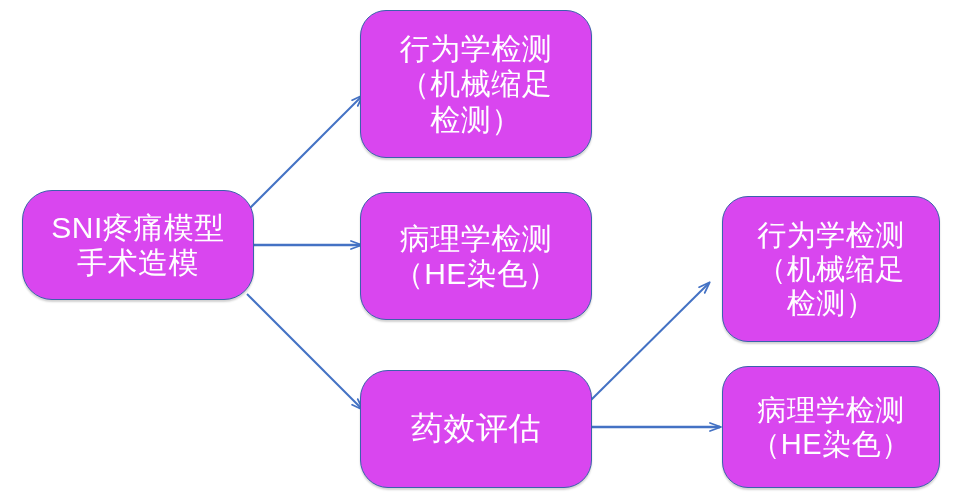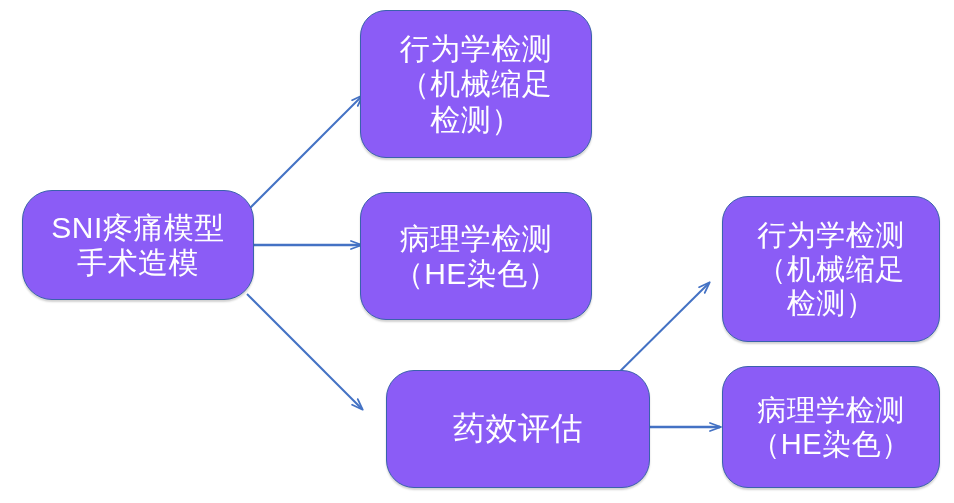--- a/index.html
+++ b/index.html
@@ -12,21 +12,21 @@
     position: relative;
     width: 954px;
     height: 503px;
     background: #ffffff;
     overflow: hidden;
     font-family: "Liberation Sans", "DejaVu Sans", sans-serif;
   }
   .node {
     position: absolute;
     box-sizing: border-box;
-    background: #8b5cf6;
+    background: #d946ef;
     border: 1.2px solid #3A62AC;
     border-radius: 26px;
     color: #FFFFFF;
     display: flex;
     align-items: center;
     justify-content: center;
     text-align: center;
     line-height: 1.18;
     letter-spacing: 0.5px;
     box-shadow: 0 2px 2px rgba(0,0,0,0.18);
@@ -36,21 +36,21 @@
     display: block;
     width: 100%;
     padding: 0 6px;
     box-sizing: border-box;
     white-space: pre-line;
   }
   
   #node-sni        { left: 22px;  top: 190px; width: 232px; height: 110px; border-radius: 30px; font-size: 30px; }
   #node-behav-top  { left: 360px; top: 10px;  width: 232px; height: 148px; font-size: 30px; }
   #node-patho-mid  { left: 360px; top: 192px; width: 232px; height: 128px; font-size: 30px; }
-  #node-efficacy   { left: 360px; top: 370px; width: 264px; height: 118px; border-radius: 28px; font-size: 32px; margin-left: 26px; }
+  #node-efficacy   { left: 360px; top: 370px; width: 232px; height: 118px; border-radius: 28px; font-size: 32px; }
   #node-behav-right{ left: 722px; top: 196px; width: 218px; height: 146px; font-size: 29px; }
   #node-patho-right{ left: 722px; top: 366px; width: 218px; height: 122px; font-size: 29px; }
 
   #edges {
     position: absolute;
     left: 0;
     top: 0;
     width: 954px;
     height: 503px;
     pointer-events: none;

